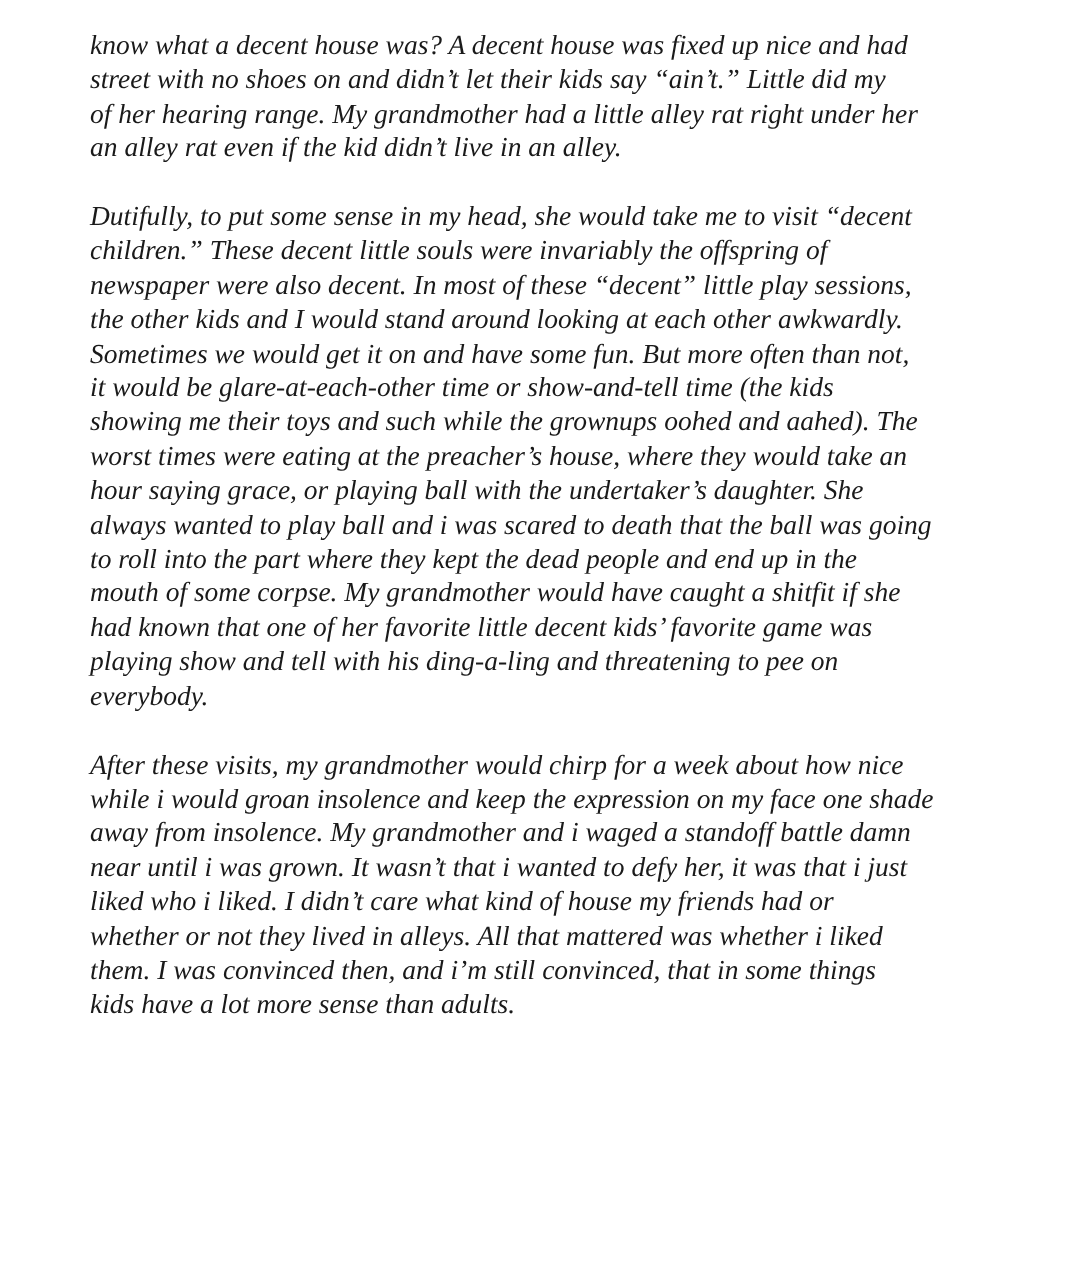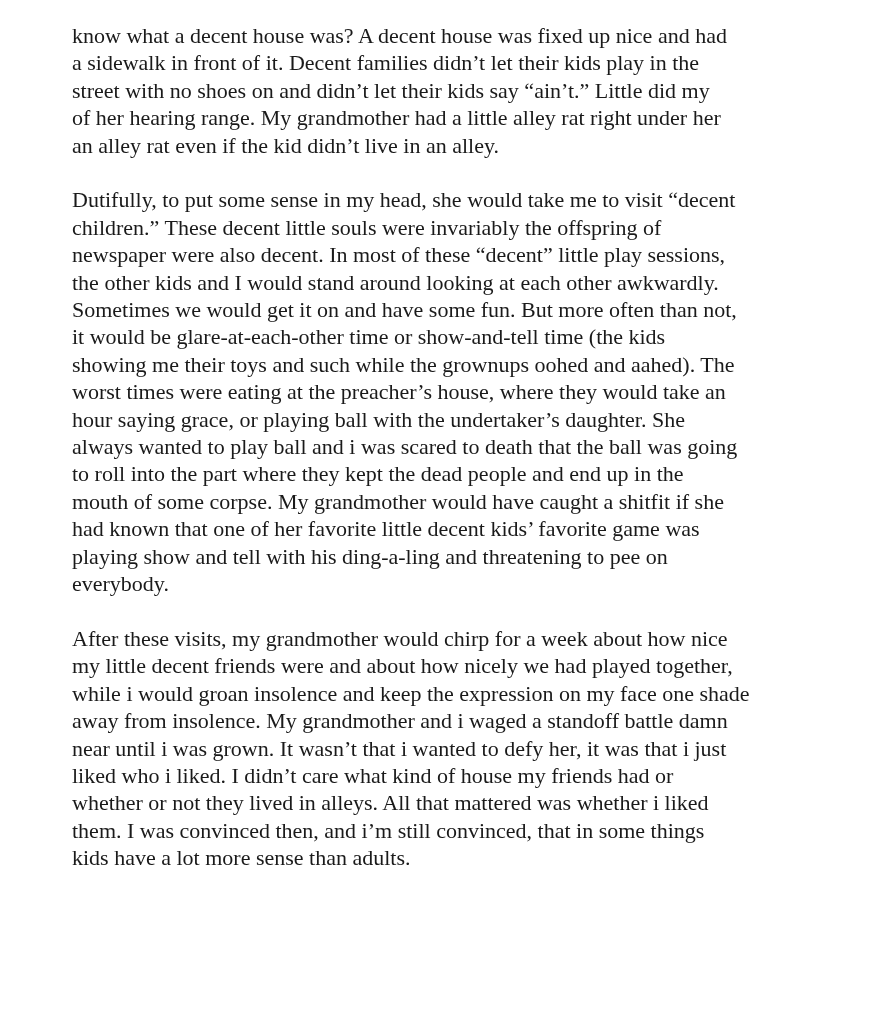--- a/index.html
+++ b/index.html
@@ -22,29 +22,29 @@
       font-size: 22px;
       line-height: 27.4px;
       color: #1a1a1a;
     }
     .para {
       margin: 0 0 27.4px 0;
     }
     .line {
       display: block;
       white-space: nowrap;
+      font-style: italic;
     }
   </style>
 </head>
 <body>
 
 <div class="page">
   <p class="para">
     <span class="line">know what a decent house was? A decent house was fixed up nice and had</span>
-    <span class="line">a sidewalk in front of it. Decent families didn’t let their kids play in the</span>
     <span class="line">street with no shoes on and didn’t let their kids say “ain’t.” Little did my</span>
     <span class="line">of her hearing range. My grandmother had a little alley rat right under her</span>
     <span class="line">an alley rat even if the kid didn’t live in an alley.</span>
   </p>
 
   <p class="para">
     <span class="line">Dutifully, to put some sense in my head, she would take me to visit “decent</span>
     <span class="line">children.” These decent little souls were invariably the offspring of</span>
     <span class="line">newspaper were also decent. In most of these “decent” little play sessions,</span>
     <span class="line">the other kids and I would stand around looking at each other awkwardly.</span>
@@ -56,21 +56,20 @@
     <span class="line">always wanted to play ball and i was scared to death that the ball was going</span>
     <span class="line">to roll into the part where they kept the dead people and end up in the</span>
     <span class="line">mouth of some corpse. My grandmother would have caught a shitfit if she</span>
     <span class="line">had known that one of her favorite little decent kids’ favorite game was</span>
     <span class="line">playing show and tell with his ding-a-ling and threatening to pee on</span>
     <span class="line">everybody.</span>
   </p>
 
   <p class="para">
     <span class="line">After these visits, my grandmother would chirp for a week about how nice</span>
-    <span class="line">my little decent friends were and about how nicely we had played together,</span>
     <span class="line">while i would groan insolence and keep the expression on my face one shade</span>
     <span class="line">away from insolence. My grandmother and i waged a standoff battle damn</span>
     <span class="line">near until i was grown. It wasn’t that i wanted to defy her, it was that i just</span>
     <span class="line">liked who i liked. I didn’t care what kind of house my friends had or</span>
     <span class="line">whether or not they lived in alleys. All that mattered was whether i liked</span>
     <span class="line">them. I was convinced then, and i’m still convinced, that in some things</span>
     <span class="line">kids have a lot more sense than adults.</span>
   </p>
 </div>
 

